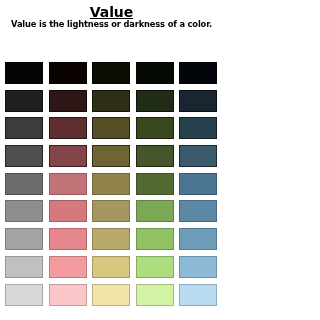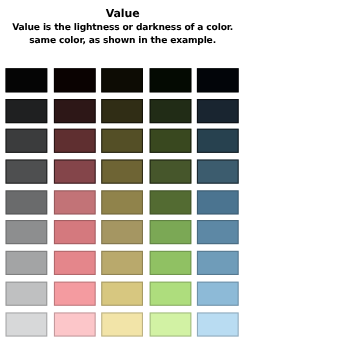--- a/index.html
+++ b/index.html
@@ -19,25 +19,26 @@
     width: 223px;
     height: 320px;
     background: #ffffff;
     box-sizing: border-box;
   }
   .header {
     padding: 7px 4px 0 4px;
     text-align: center;
   }
   .title {
-    font-size: 10px;
+    font-size: 14px;
     font-weight: bold;
     letter-spacing: -0.1px;
     line-height: 11px;
     margin: 0 0 1px 0;
+    text-decoration: underline;
   }
   .instructions {
     font-size: 8.3px;
     font-weight: bold;
     line-height: 11.5px;
     letter-spacing: -0.15px;
     margin: 0;
     padding: 0 3px;
   }
   .instructions .line {
@@ -68,21 +69,20 @@
 </style>
 </head>
 <body>
 
 <div class="worksheet">
 
   <div class="header">
     <div class="title">Value</div>
     <div class="instructions">
       <span class="line">Value is the lightness or darkness of a color.</span>
-      <span class="line">same color, as shown in the example.</span>
     </div>
   </div>
 
   <div class="grid" id="swatch-grid">
       <div class="swatch dark-edge" title="#050505" style="background: rgb(5, 5, 5);"></div>
       <div class="swatch dark-edge" title="#0a0201" style="background: rgb(10, 2, 1);"></div>
       <div class="swatch dark-edge" title="#0d0c04" style="background: rgb(13, 12, 4);"></div>
       <div class="swatch dark-edge" title="#040a02" style="background: rgb(4, 10, 2);"></div>
       <div class="swatch dark-edge" title="#020509" style="background: rgb(2, 5, 9);"></div>
       <div class="swatch dark-edge" title="#1f2021" style="background: rgb(31, 32, 33);"></div>

